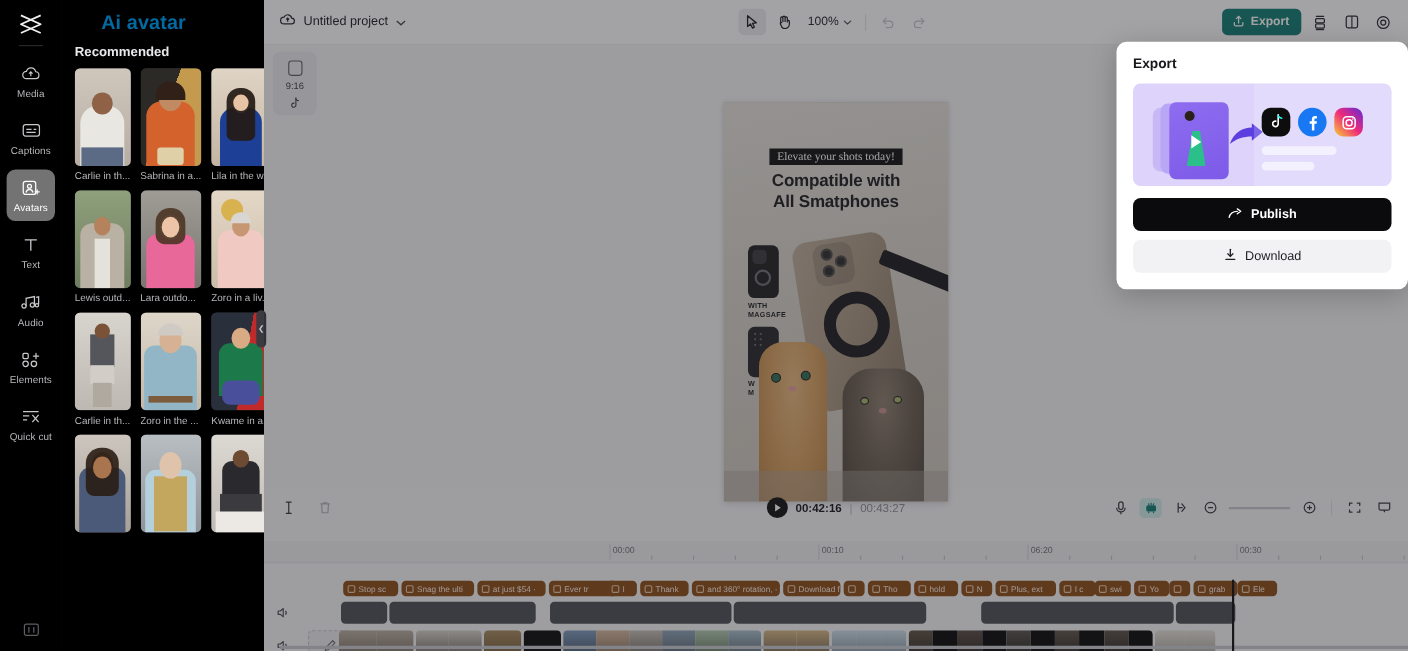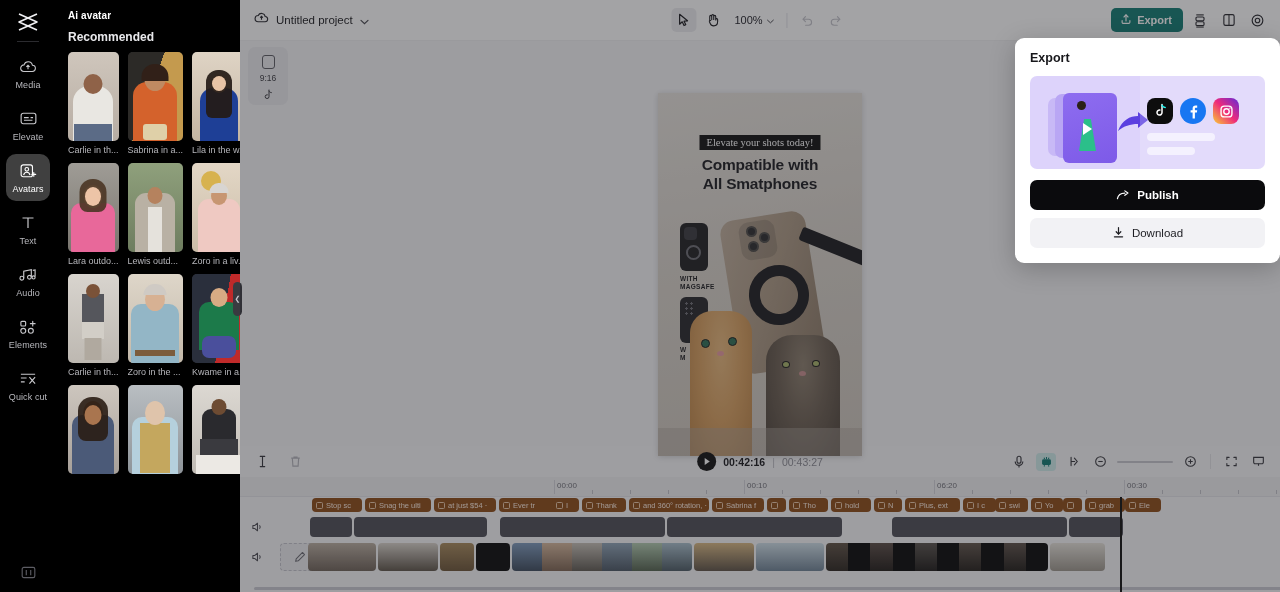--- a/index.html
+++ b/index.html
@@ -19,33 +19,33 @@
     flex: 0 0 56px; position: relative; z-index: 5;
   }
   .rail-logo { margin-top: 9px; margin-bottom: 6px; width: 32px; height: 26px;
     display:flex; align-items:center; justify-content:center; }
   .rail-div { width: 22px; height: 1px; background: #2b2b2f; margin-bottom: 8px; }
   .rail-item {
     width: 44px; padding: 7px 2px 6px; border-radius: 8px;
     display: flex; flex-direction: column; align-items: center; gap: 4px;
     margin-bottom: 5px; cursor: pointer;
   }
-  .rail-item.active { background: #404040; border-radius: 10px; }
+  .rail-item.active { background: #737373; }
   .rail-ico { width: 20px; height: 19px; display: flex; align-items: center; justify-content: center; color:#c8c8cc; }
   .rail-label { font-size: 9px; color: #b8b8bd; line-height: 11px; text-align: center; letter-spacing:.1px;}
   .rail-item.active .rail-label { color: #fff; }
   .rail-item.active .rail-ico { color:#fff; }
   .rail-bottom { position: absolute; bottom: 10px; left: 0; width: 56px; display:flex; justify-content:center;}
 
   
   .panel {
     width: 184px; flex: 0 0 184px; height: 592px; background: #000;
     padding: 10px 12px 0 12px; position: relative; overflow: hidden;
   }
-  .panel-title { font-size: 10px; color: #ffffff; font-weight: 600; margin-bottom: 9px; letter-spacing:.1px;}
+  .panel-title { font-size: 18px; color: #0369a1; font-weight: 600; margin-bottom: 9px; letter-spacing:.1px;margin-left:24px;}
   .promo {
     background: #131315; border-radius: 9px; padding: 9px 9px 10px 9px; margin-bottom: 16px;
   }
   .promo-top { display: flex; gap: 9px; }
   .promo-thumb {
     width: 38px; height: 42px; border-radius: 6px; flex:0 0 38px;
     background: linear-gradient(160deg,#6b4fc4 0%, #4b33a0 55%, #36247a 100%);
     position: relative; overflow:hidden;
   }
   .promo-thumb .pt-head{position:absolute;left:12px;top:7px;width:13px;height:13px;border-radius:50%;background:#c98d72;}
@@ -134,21 +134,21 @@
     background:radial-gradient(ellipse at 50% 28%,#e7b87d 0%,#d79f5f 48%,#bb8346 100%);}
   .cat1 .eye{position:absolute;width:9px;height:9px;border-radius:50%;background:#2f6e55;border:1.2px solid #1d1d1d;}
   .cat1 .nose{position:absolute;left:27px;top:40px;width:7px;height:5px;border-radius:50%;background:#e79aa0;}
   .cat2{position:absolute;left:108px;top:242px;width:74px;height:121px;border-radius:26px 26px 0 0;
     background:radial-gradient(ellipse at 50% 25%,#8d7f6e 0%,#6d6053 45%,#4c4239 100%);}
   .cat2 .eye{position:absolute;width:8px;height:7px;border-radius:50%;background:#a8b36a;border:1.2px solid #1d1d1d;}
   .cat2 .nose{position:absolute;left:33px;top:36px;width:7px;height:5px;border-radius:50%;background:#c98f8f;}
   .strip{position:absolute;left:0;right:0;bottom:0;height:28px;background:rgba(170,162,152,.45);}
 
   
-  .tl { height: 146px; flex: 0 0 146px; background: #f6f6f8; display:flex; flex-direction:column;}
+  .tl { height: 146px; flex: 0 0 146px; background: #f6f6f8; display:flex; flex-direction:column;gap:15px;}
   .tl-ctrl { height: 31px; display:flex; align-items:center; padding: 0 12px; position: relative; }
   .tl-ic { width: 20px; height: 20px; display:flex;align-items:center;justify-content:center;cursor:pointer;color:#35353b;}
   .tl-ic.dim { color:#b3b3ba; }
   .tl-time { position: absolute; left: 50%; transform: translateX(-50%); display: flex; align-items: center; gap: 7px; }
   .play-btn { width: 19px; height: 19px; border-radius: 50%; background:#111; display:flex;align-items:center;justify-content:center;cursor:pointer;}
   .t-cur { font-size: 10.5px; font-weight: 700; color: #17171b; }
   .t-sep { font-size: 10.5px; color:#b6b6bd; }
   .t-tot { font-size: 10.5px; color: #8a8a92; }
   .tl-right { margin-left: auto; display:flex; align-items:center; gap: 7px; }
   .ai-chip { width:20px;height:18px;border-radius:4px;background:#cfeceb;display:flex;align-items:center;justify-content:center;color:#0f7a73;cursor:pointer;}
@@ -230,21 +230,21 @@
       <span class="rail-label">Media</span>
     </div>
 
     <div class="rail-item">
       <span class="rail-ico">
         <svg width="17" height="15" viewBox="0 0 18 15" fill="none" stroke="currentColor" stroke-width="1.2">
             <rect x="1.2" y="2" width="15.6" height="11" rx="2.2"></rect>
             <path d="M4.2 6.6h5M4.2 9.4h9M11.2 6.6h2.6"></path>
           </svg>
       </span>
-      <span class="rail-label">Elevate</span>
+      <span class="rail-label">Captions</span>
     </div>
 
     <div class="rail-item active">
       <span class="rail-ico">
         <svg width="17" height="16" viewBox="0 0 18 16" fill="none" stroke="currentColor" stroke-width="1.2">
             <rect x="1.2" y="1.5" width="12" height="12.6" rx="2.2"></rect>
             <circle cx="7.2" cy="6.2" r="1.9"></circle>
             <path d="M3.8 12.2c.6-2 2-2.9 3.4-2.9s2.8.9 3.4 2.9"></path>
             <path d="M14.6 9.6v4M12.6 11.6h4" stroke-linecap="round"></path>
           </svg>
@@ -338,36 +338,36 @@
           <div class="figure" style="top:36px;width:38px;height:54px;border-radius:13px 13px 0 0;background:#1e3f96"></div>
           <div class="figure" style="top:22px;width:16px;height:19px;border-radius:50%;background:#e2bb9c"></div>
           <div class="figure" style="top:18px;width:26px;height:48px;border-radius:12px 12px 6px 6px;background:#241a15;opacity:.92"></div>
           <div class="figure" style="top:24px;width:14px;height:15px;border-radius:50%;background:#e8c4a6"></div>
         </div>
         <div class="cap">Lila in the w...</div>
       </div>
 
       <div class="cell">
         <div class="thumb">
+          <div class="sky" style="background:linear-gradient(180deg,#8fa07c,#6e7d5f)"></div>
+          <div class="figure" style="top:30px;width:40px;height:59px;border-radius:11px 11px 0 0;background:#b9b1a4"></div>
+          <div class="figure" style="top:24px;width:15px;height:17px;border-radius:50%;background:#b5825e"></div>
+          <div class="figure" style="top:44px;width:14px;height:45px;background:#e5e2dc"></div>
+        </div>
+        <div class="cap">Lewis outd...</div>
+      </div>
+      <div class="cell">
+        <div class="thumb">
           <div class="sky" style="background:linear-gradient(180deg,#9f9c96,#7a766f)"></div>
           <div class="figure" style="top:40px;width:44px;height:49px;border-radius:10px 10px 0 0;background:#e8689a"></div>
           <div class="figure" style="top:22px;width:19px;height:23px;border-radius:50%;background:#e8bd9e"></div>
           <div class="figure" style="top:16px;width:27px;height:33px;border-radius:13px 13px 8px 8px;background:#4a3524;opacity:.9"></div>
           <div class="figure" style="top:24px;width:16px;height:19px;border-radius:50%;background:#edc4a7"></div>
         </div>
         <div class="cap">Lara outdo...</div>
-      </div>
-      <div class="cell">
-        <div class="thumb">
-          <div class="sky" style="background:linear-gradient(180deg,#8fa07c,#6e7d5f)"></div>
-          <div class="figure" style="top:30px;width:40px;height:59px;border-radius:11px 11px 0 0;background:#b9b1a4"></div>
-          <div class="figure" style="top:24px;width:15px;height:17px;border-radius:50%;background:#b5825e"></div>
-          <div class="figure" style="top:44px;width:14px;height:45px;background:#e5e2dc"></div>
-        </div>
-        <div class="cap">Lewis outd...</div>
       </div>
       <div class="cell">
         <div class="thumb">
           <div class="sky" style="background:linear-gradient(180deg,#e3d7c6,#cbbda8)"></div>
           <div class="figure" style="top:8px;left:35%;width:20px;height:20px;border-radius:50%;background:#d7b24f"></div>
           <div class="figure" style="top:36px;width:42px;height:53px;border-radius:11px 11px 0 0;background:#efc9c2"></div>
           <div class="figure" style="top:24px;width:16px;height:18px;border-radius:50%;background:#c79672"></div>
           <div class="figure" style="top:20px;width:19px;height:10px;border-radius:9px 9px 0 0;background:#d8d5d2"></div>
         </div>
         <div class="cap">Zoro in a liv...</div>
@@ -706,21 +706,21 @@
           <div class="chip" style="left:342px;width:44px">
               <i></i>
               <span>Thank</span>
             </div>
           <div class="chip" style="left:389px;width:80px">
               <i></i>
               <span>and 360° rotation, ·</span>
             </div>
           <div class="chip" style="left:472px;width:52px">
               <i></i>
-              <span>Sabrina f</span>
+              <span>Download f</span>
             </div>
           <div class="chip" style="left:527px;width:19px">
               <i></i>
               <span></span>
             </div>
           <div class="chip" style="left:549px;width:39px">
               <i></i>
               <span>Tho</span>
             </div>
           <div class="chip" style="left:591px;width:40px">

